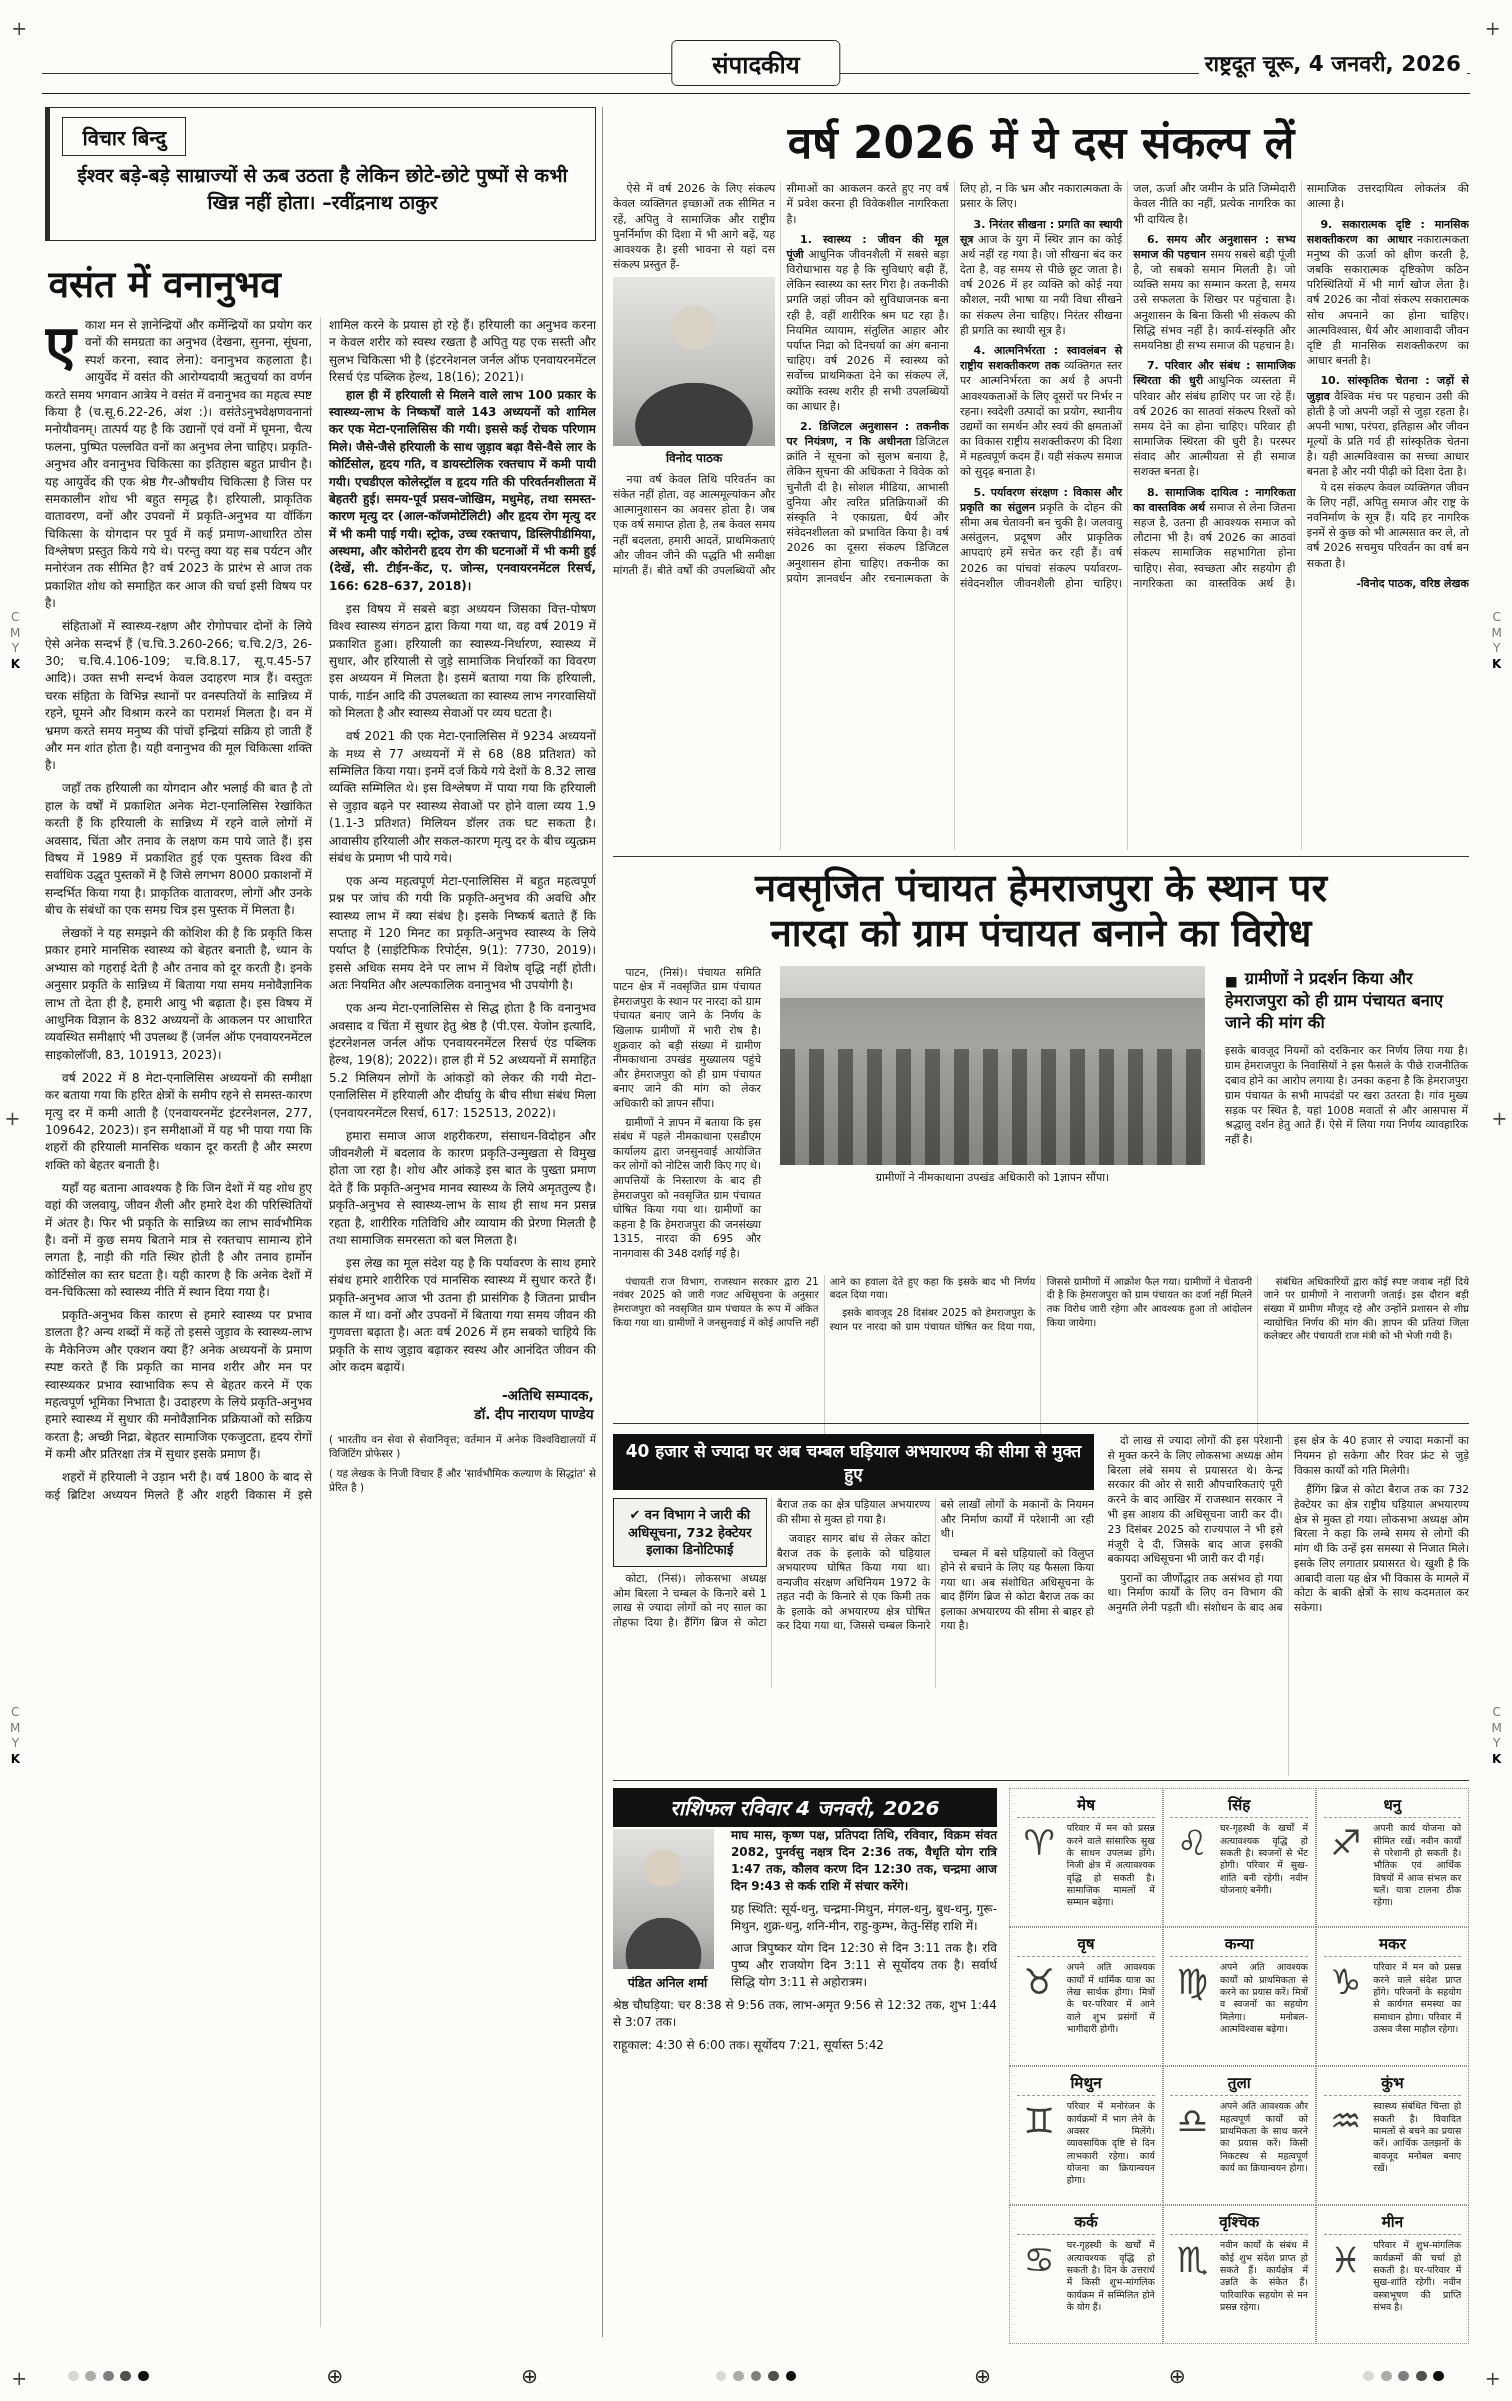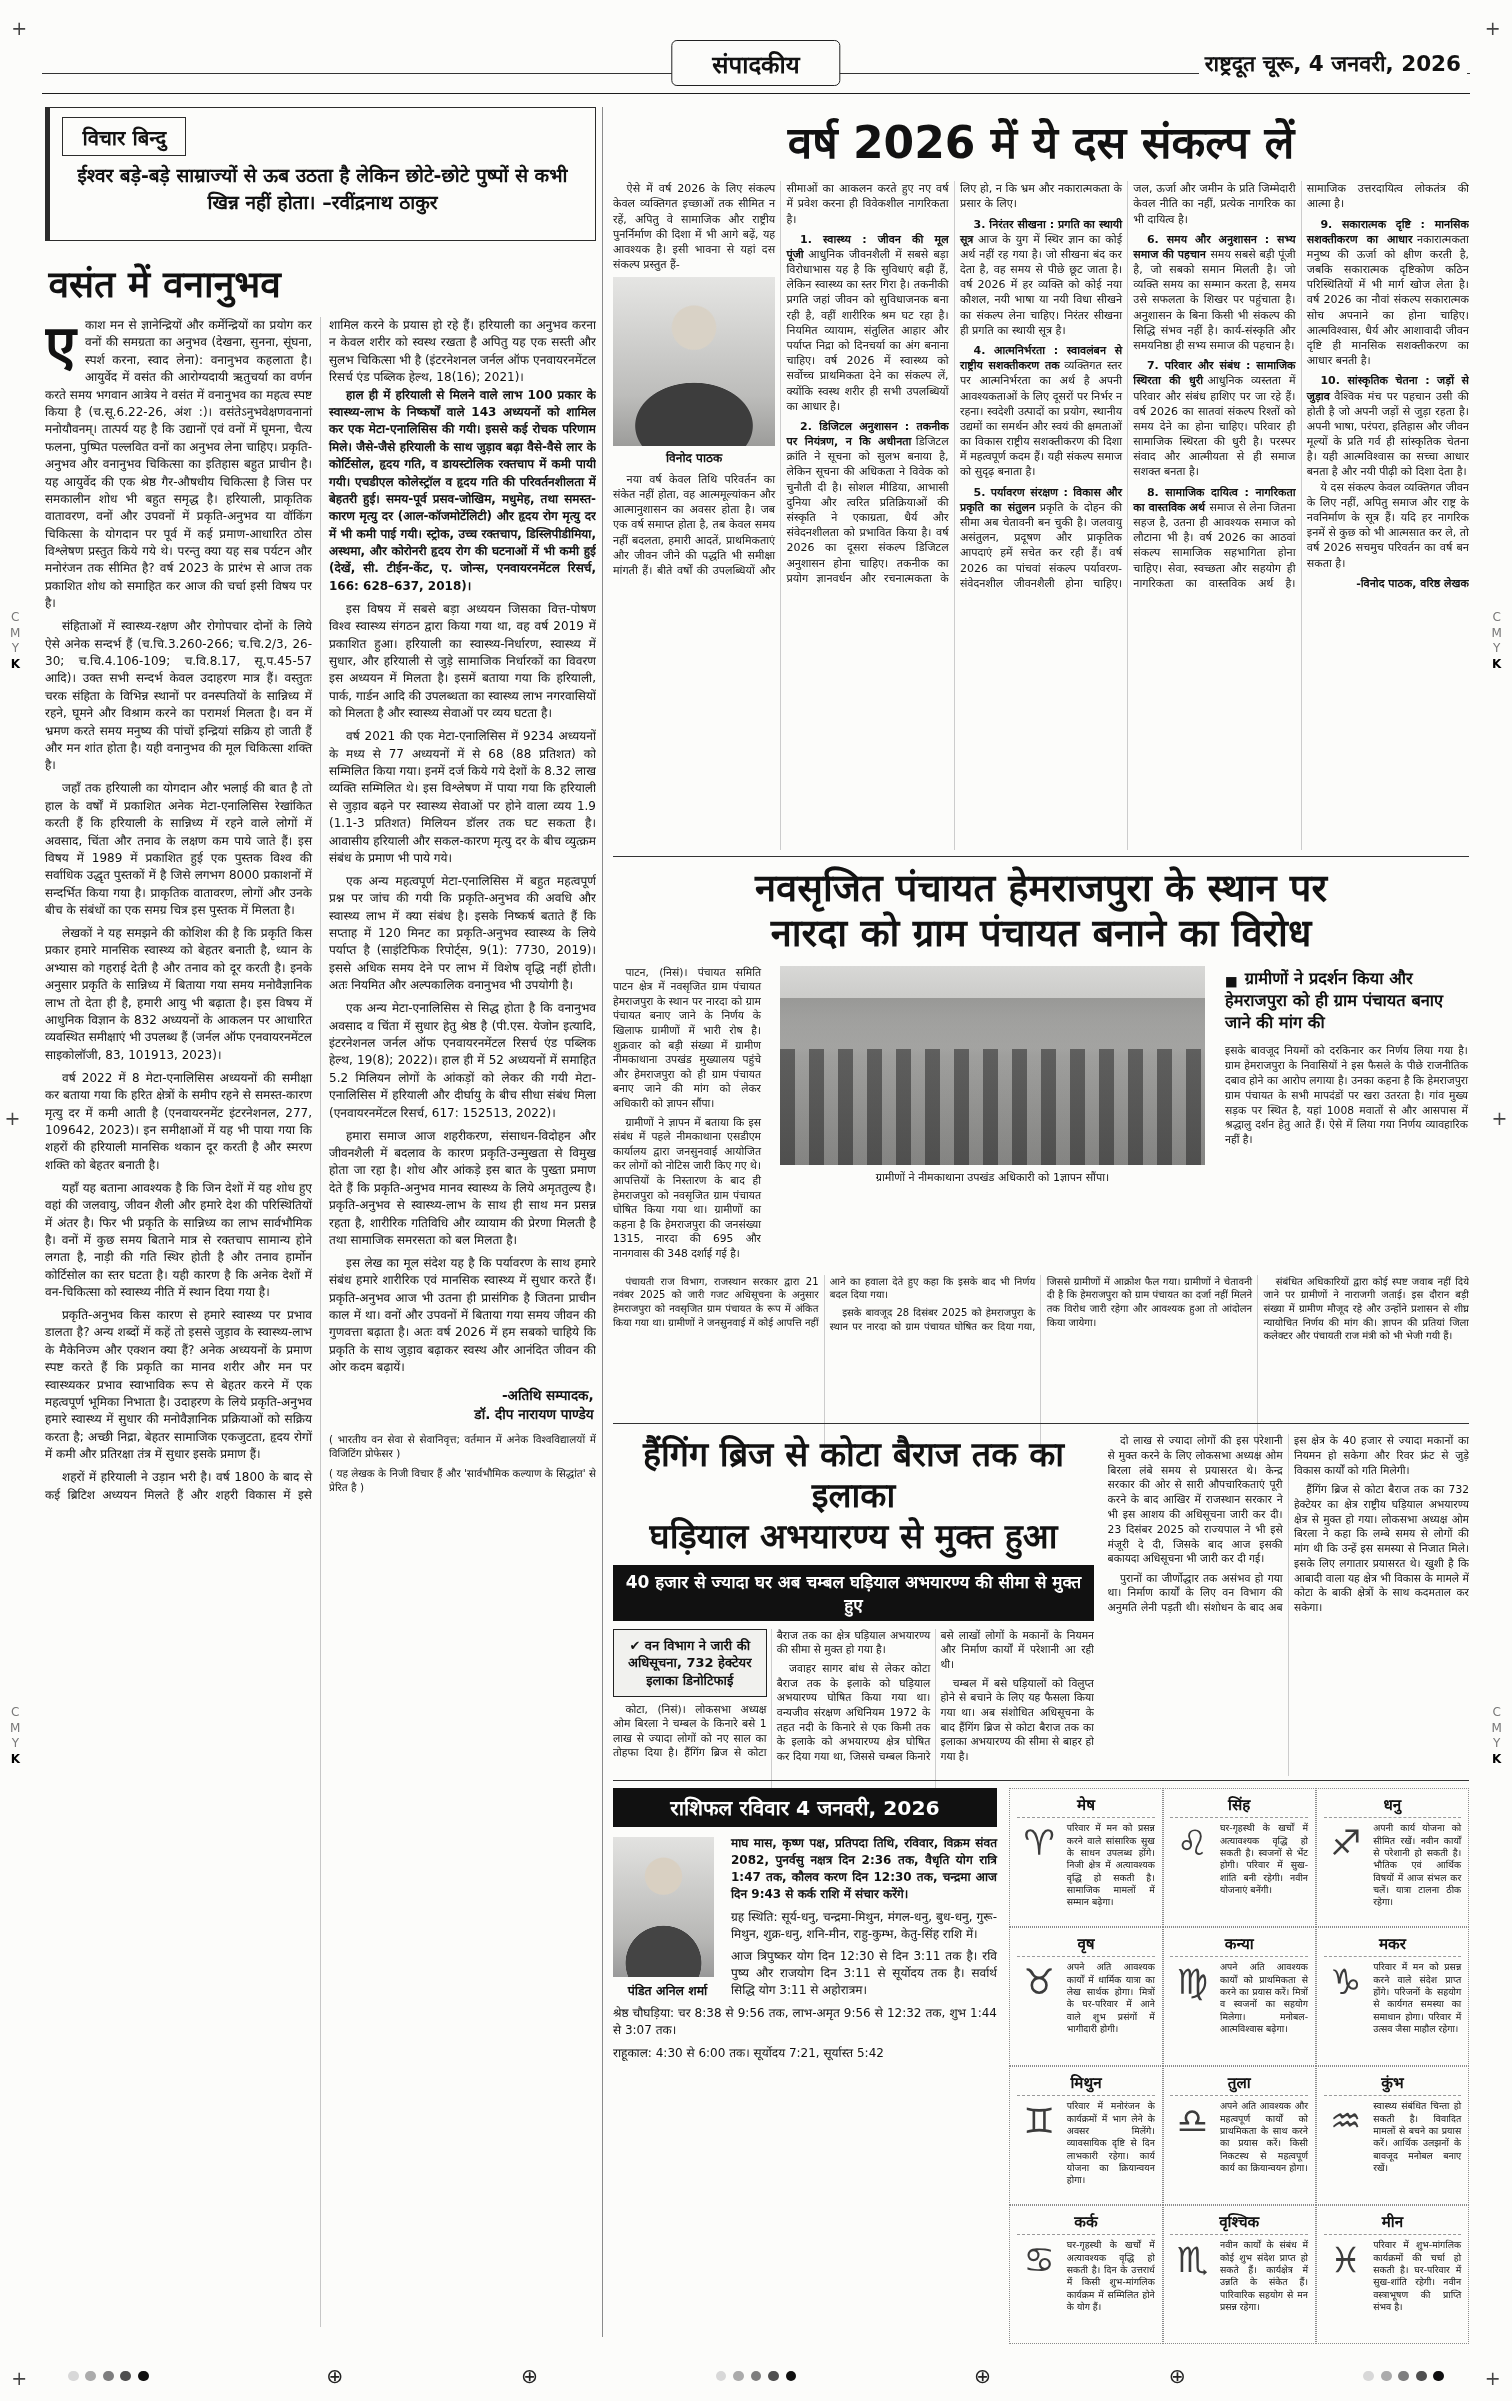--- a/index.html
+++ b/index.html
@@ -117,21 +117,21 @@
   .notice .nico { margin-right:4.5px; }
   .a3-right { flex:1; height:342px; overflow:hidden; column-count:2; column-gap:11.3px;
     column-rule:0.6px solid #ccc; font-size:10.7px; line-height:1.38; }
   .a3-right p { margin-bottom:4.5px; text-indent:12.4px; }
 
   
   .astro { position:absolute; left:613px; top:1780px; width:856px; border-top:1.1px solid #333;
     padding-top:6.8px; display:flex; gap:12.4px; }
   .astro-left { flex:0 0 384px; }
   .astro-bar { background:var(--bar_bg,#111); color:#fff; font-size:20.3px; font-weight:bold;
-    text-align:center; padding:5.6px 3.4px; margin-bottom:8px; }
+    text-align:center; padding:5.6px 3.4px; margin-bottom:0;font-style:italic; }
   .astro-content { font-size:12px; line-height:1.42; }
   .astro-figwrap { float:left; width:109px; margin:2.3px 9px 3.4px 0; }
   .photo-astrologer { width:101px; height:140px;
     background:
       radial-gradient(circle at 50% 28%, #d9d0c2 0 16%, rgba(0,0,0,0) 17%),
       radial-gradient(ellipse 62% 44% at 50% 90%, #444 0 60%, rgba(0,0,0,0) 61%),
       linear-gradient(180deg,#e2e2e0 0%,#b8b8b6 72%,#999 100%); }
   .astro-name { text-align:center; font-weight:bold; font-size:12.4px; margin-top:4.5px; }
   .astro-paras p { margin-bottom:5.6px; }
   .astro-paras p:first-child { font-weight:bold; }
@@ -270,21 +270,20 @@
     </div>
     <div class="a2-bottom">
         <p>पंचायती राज विभाग, राजस्थान सरकार द्वारा 21 नवंबर 2025 को जारी गजट अधिसूचना के अनुसार हेमराजपुरा को नवसृजित ग्राम पंचायत के रूप में अंकित किया गया था। ग्रामीणों ने जनसुनवाई में कोई आपत्ति नहीं आने का हवाला देते हुए कहा कि इसके बाद भी निर्णय बदल दिया गया।</p>
         <p>इसके बावजूद 28 दिसंबर 2025 को हेमराजपुरा के स्थान पर नारदा को ग्राम पंचायत घोषित कर दिया गया, जिससे ग्रामीणों में आक्रोश फैल गया। ग्रामीणों ने चेतावनी दी है कि हेमराजपुरा को ग्राम पंचायत का दर्जा नहीं मिलने तक विरोध जारी रहेगा और आवश्यक हुआ तो आंदोलन किया जायेगा।</p>
         <p>संबंधित अधिकारियों द्वारा कोई स्पष्ट जवाब नहीं दिये जाने पर ग्रामीणों ने नाराजगी जताई। इस दौरान बड़ी संख्या में ग्रामीण मौजूद रहे और उन्होंने प्रशासन से शीघ्र न्यायोचित निर्णय की मांग की। ज्ञापन की प्रतियां जिला कलेक्टर और पंचायती राज मंत्री को भी भेजी गयी हैं।</p>
       </div>
   </section>
 
   <section class="a3">
     <div class="a3-left">
-      <h2><span>हैंगिंग ब्रिज से कोटा बैराज तक का इलाका</span><br><span>घड़ियाल अभयारण्य से मुक्त हुआ</span></h2>
       <div class="black-bar">40 हजार से ज्यादा घर अब चम्बल घड़ियाल अभयारण्य की सीमा से मुक्त हुए</div>
       <div class="a3-cols">
         <div class="notice"><span class="nico">✔</span><span>वन विभाग ने जारी की अधिसूचना, 732 हेक्टेयर इलाका डिनोटिफाई</span></div>
         <div>
             <p>कोटा, (निसं)। लोकसभा अध्यक्ष ओम बिरला ने चम्बल के किनारे बसे 1 लाख से ज्यादा लोगों को नए साल का तोहफा दिया है। हैंगिंग ब्रिज से कोटा बैराज तक का क्षेत्र घड़ियाल अभयारण्य की सीमा से मुक्त हो गया है।</p>
             <p>जवाहर सागर बांध से लेकर कोटा बैराज तक के इलाके को घड़ियाल अभयारण्य घोषित किया गया था। वन्यजीव संरक्षण अधिनियम 1972 के तहत नदी के किनारे से एक किमी तक के इलाके को अभयारण्य क्षेत्र घोषित कर दिया गया था, जिससे चम्बल किनारे बसे लाखों लोगों के मकानों के नियमन और निर्माण कार्यों में परेशानी आ रही थी।</p>
             <p>चम्बल में बसे घड़ियालों को विलुप्त होने से बचाने के लिए यह फैसला किया गया था। अब संशोधित अधिसूचना के बाद हैंगिंग ब्रिज से कोटा बैराज तक का इलाका अभयारण्य की सीमा से बाहर हो गया है।</p>
           </div>
       </div>
     </div>

